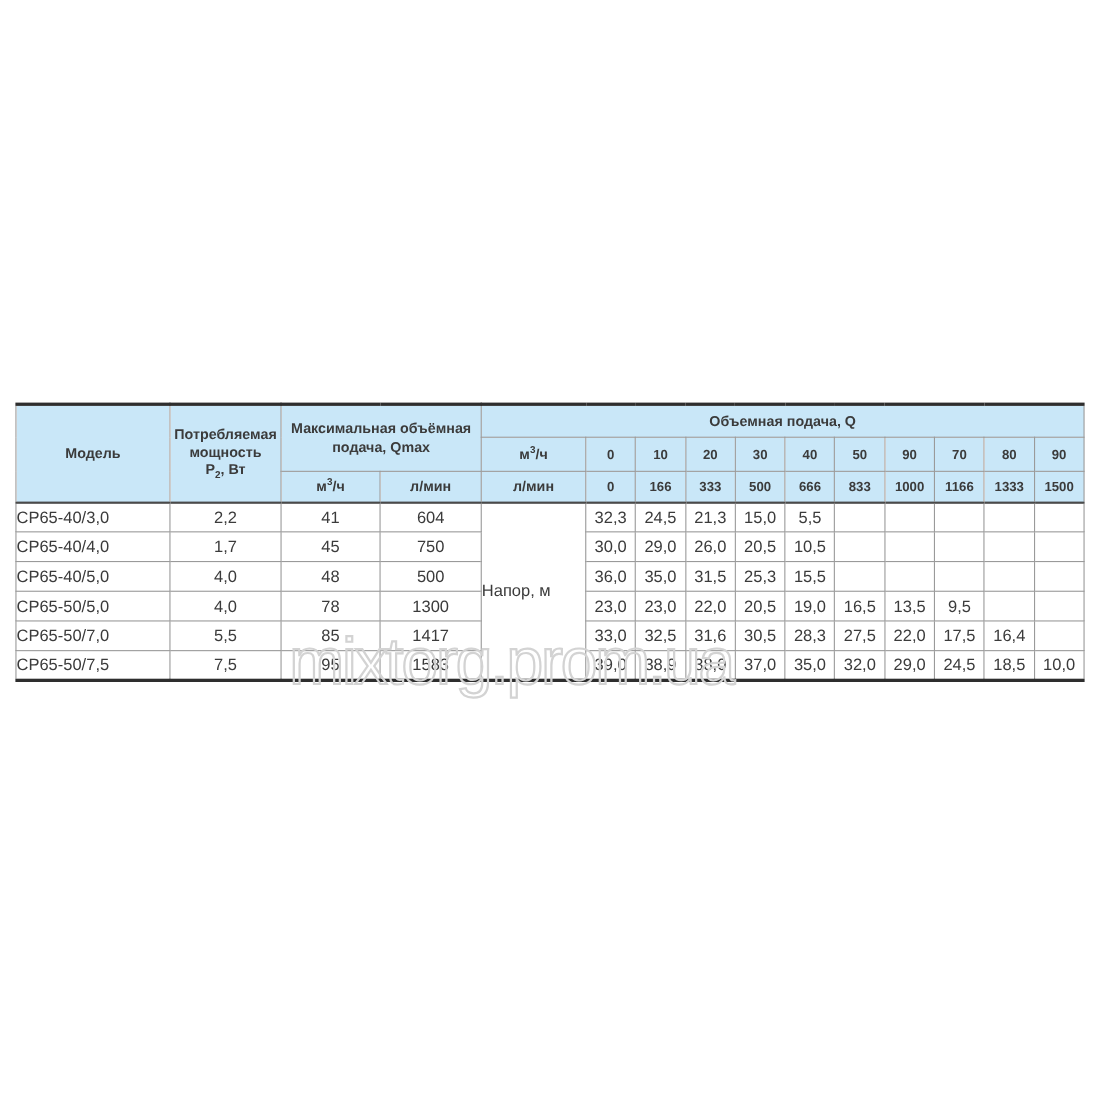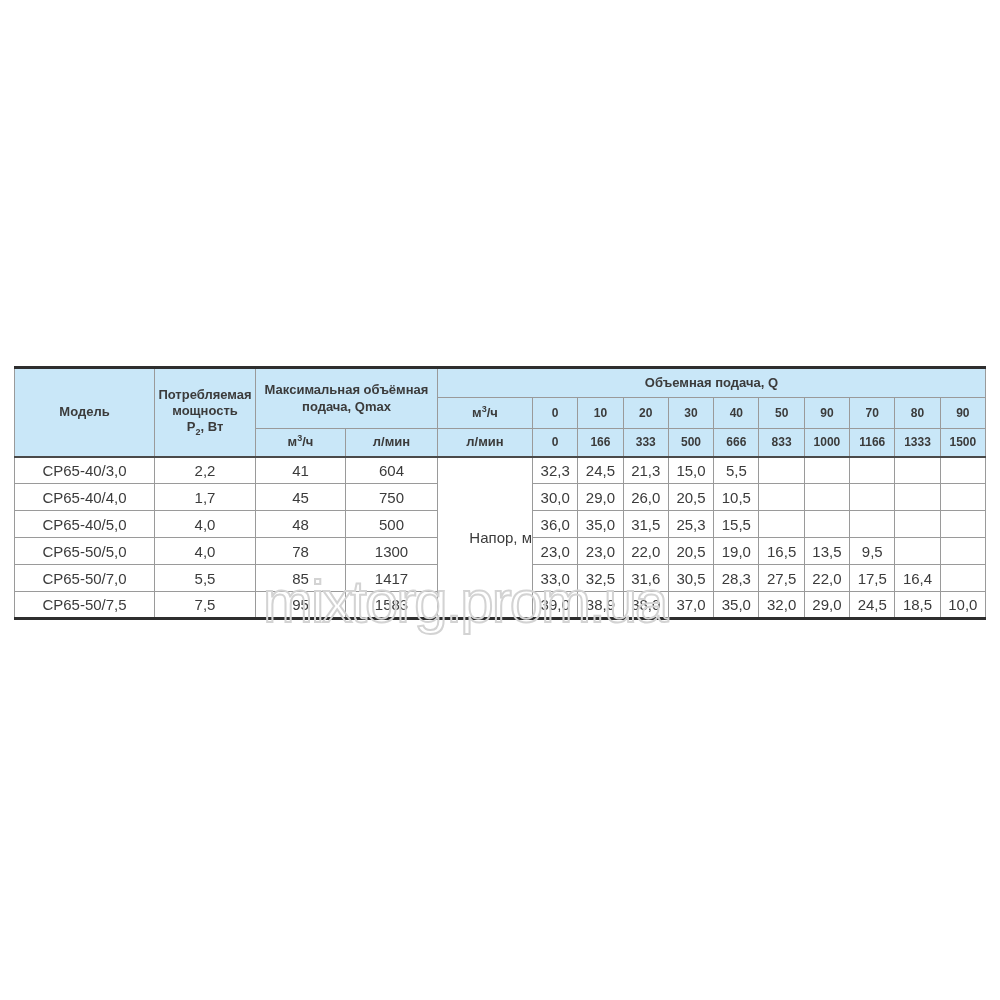--- a/index.html
+++ b/index.html
@@ -39,23 +39,23 @@
     text-align: center;
     line-height: 1.25;
   }
   .hnum { font-size: 12px; }
   .hb { border-bottom: 2px solid #4a4a4a !important; }
   tr.hr1 { height: 30px; }
   tr.hr2 { height: 31px; }
   tr.hr3 { height: 28px; }
   tr.br  { height: 27px; }
   
-  .cell-model { font-size: 15px; text-align: center; padding-left: 11px; background:#fff; }
+  .cell-model { font-size: 15px; text-align: left; padding-left: 11px; background:#fff; }
   .cell-num   { font-size: 15px; text-align: center; background:#fff; }
-  .cell-napor { font-size: 15px; text-align: right; background:#fff; }
+  .cell-napor { font-size: 15px; text-align: left; background:#fff; }
   sub.s, sup.s { font-size: 9px; }
   
   .watermark {
     position: absolute;
     left: 263px; top: 567px;
     font-size: 60px;
     letter-spacing: -2px;
     color: transparent;
     -webkit-text-stroke: 2px #d3d3d3;
     text-stroke: 2px #d3d3d3;

